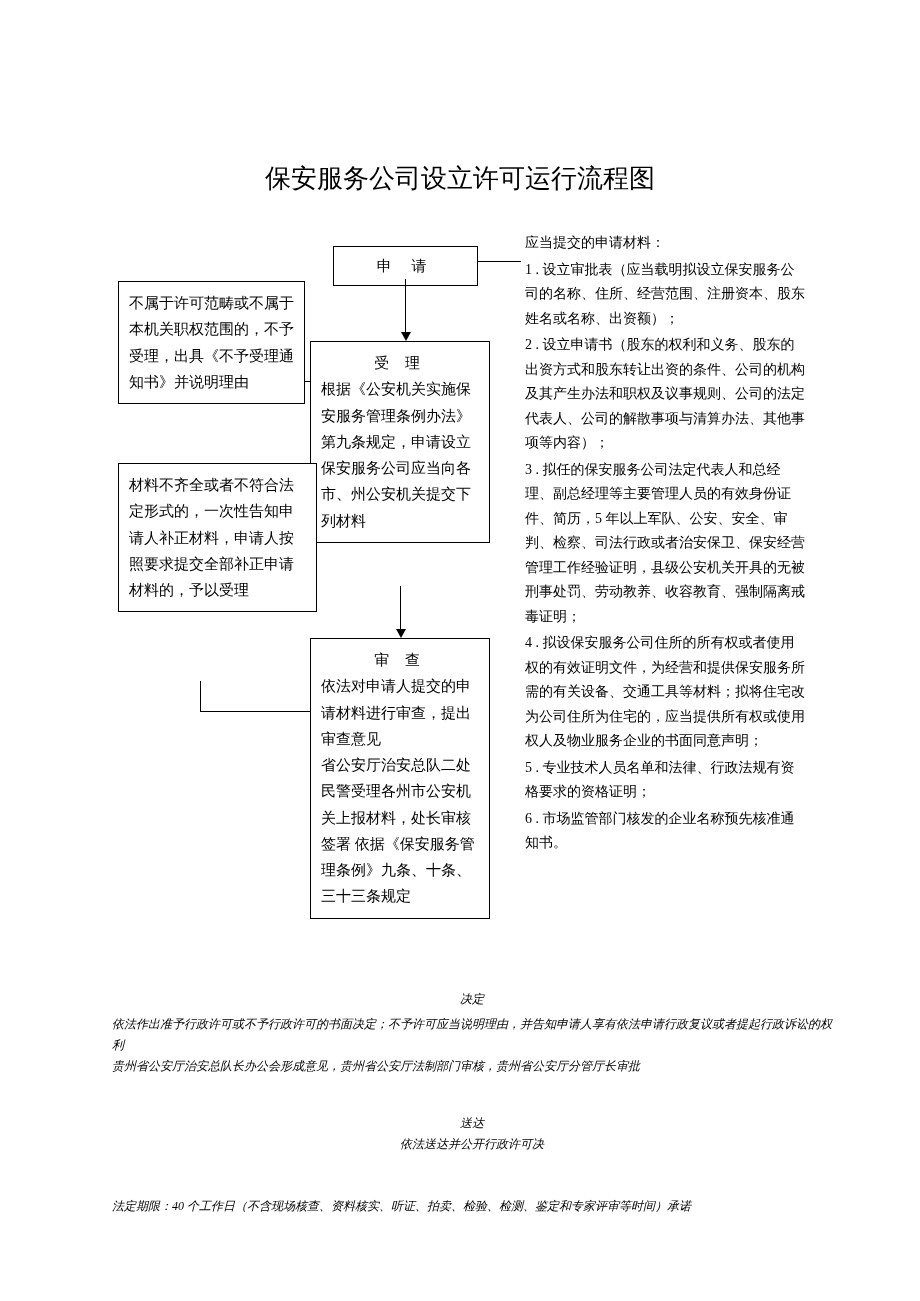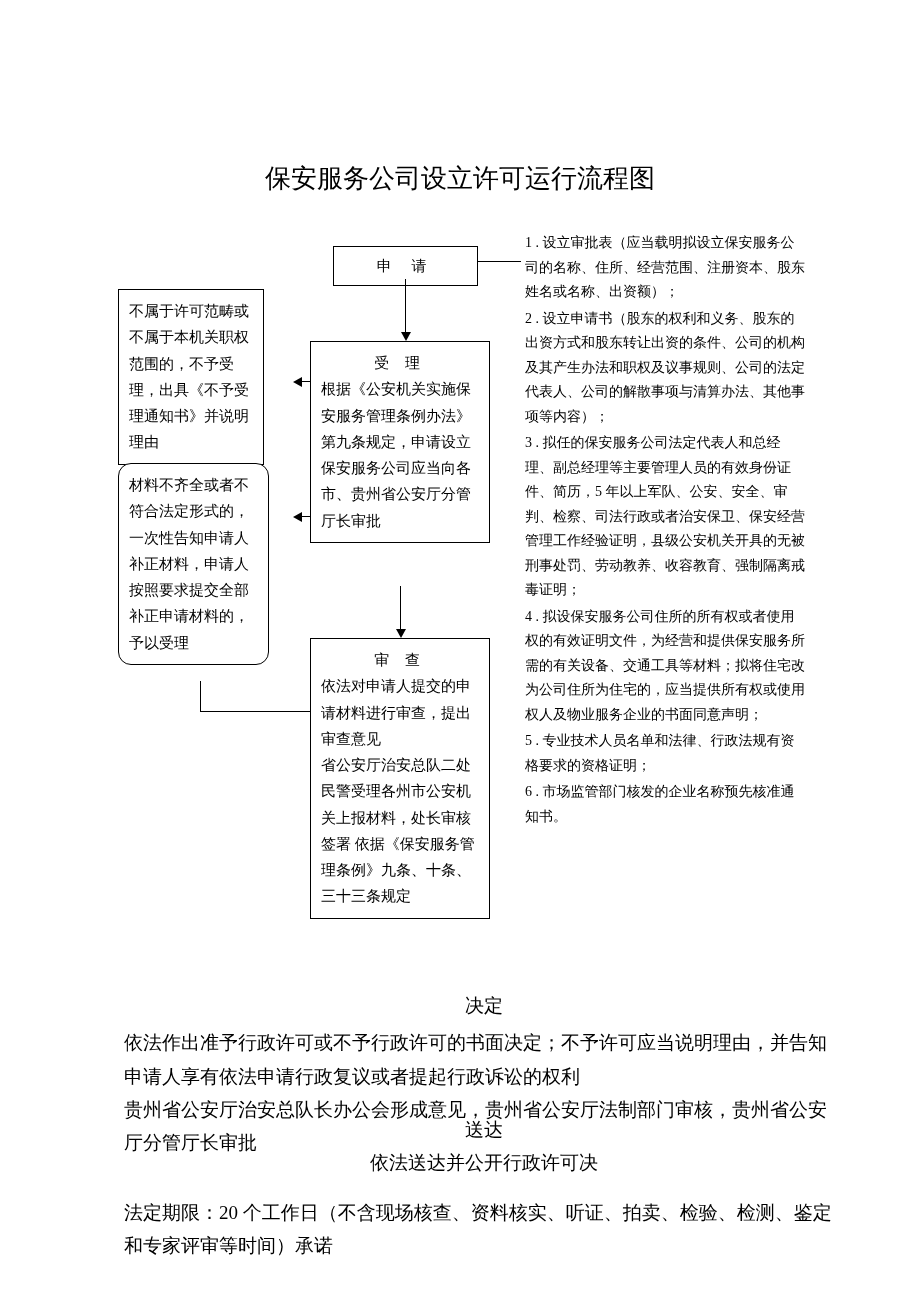--- a/index.html
+++ b/index.html
@@ -34,28 +34,27 @@
     line-height: 1.75;
     text-align: left;
     background: #fff;
   }
   .box-center-title {
     text-align: center;
     letter-spacing: 6px;
   }
   .sidebox1 {
     left: 118px;
-    top: 268px;
-    width: 146px;
+    top: 260px;
+    width: 187px;
   }
   .sidebox2 {
     left: 118px;
     top: 442px;
-    width: 151px;
-    border-radius: 13px;
+    width: 199px;
   }
   .applybox {
     left: 333px;
     top: 225px;
     width: 145px;
     padding: 6px 14px;
     text-align: center;
     font-size: 15px;
     letter-spacing: 8px;
   }
@@ -73,24 +72,25 @@
     position: absolute;
     left: 525px;
     top: 210px;
     width: 280px;
     font-size: 14px;
     line-height: 1.75;
   }
   .materials p { margin: 0 0 2px 0; }
   .bottom-block {
     position: absolute;
-    left: 124px;
+    left: 112px;
     width: 720px;
-    font-size: 19px;
+    font-size: 12px;
     line-height: 1.75;
+    font-style: italic;
   }
   .decide-title { text-align:center; margin-bottom:4px;}
   .decide { top: 968px; }
   .deliver { top: 1092px; text-align:center; }
   .deadline { top: 1175px; }
   
   .arrow-down {
     position: absolute;
     width: 0;
     left: 50%;
@@ -145,21 +145,21 @@
 
   <div class="conn-line" style="left:478px; top:240px; width:43px; height:1px;"></div>
 
   <div class="arrow-down" style="left:405px; top:258px;">
     <div class="shaft" style="height:53px;"></div>
     <div class="head" style="top:53px;"></div>
   </div>
 
   <div class="box acceptbox">
     <div class="box-center-title">受    理</div>
-    <div>根据《公安机关实施保安服务管理条例办法》第九条规定，申请设立保安服务公司应当向各市、贵州省公安厅分管厅长审批</div>
+    <div>根据《公安机关实施保安服务管理条例办法》第九条规定，申请设立保安服务公司应当向各市、州公安机关提交下列材料</div>
   </div>
 
   <div class="arrow-left" style="left:293px; top:360px;">
     <div class="shaft" style="left:9px; width:8px;"></div>
     <div class="head" style="left:0;"></div>
   </div>
 
   <div class="arrow-left" style="left:293px; top:495px;">
     <div class="shaft" style="left:9px; width:8px;"></div>
     <div class="head" style="left:0;"></div>
@@ -181,36 +181,37 @@
   <div class="conn-line" style="left:200px; top:660px; width:1px; height:30px;"></div>
   <div class="conn-line" style="left:200px; top:690px; width:110px; height:1px;"></div>
 
   <div class="box reviewbox">
     <div class="box-center-title">审    查</div>
     <div style="white-space:pre-line;">依法对申请人提交的申请材料进行审查，提出审查意见
 省公安厅治安总队二处民警受理各州市公安机关上报材料，处长审核签署 依据《保安服务管理条例》九条、十条、三十三条规定</div>
   </div>
 
   <div class="materials">
+    <p>应当提交的申请材料：</p>
     <p>1 . 设立审批表（应当载明拟设立保安服务公司的名称、住所、经营范围、注册资本、股东姓名或名称、出资额）；</p>
     <p>2 . 设立申请书（股东的权利和义务、股东的出资方式和股东转让出资的条件、公司的机构及其产生办法和职权及议事规则、公司的法定代表人、公司的解散事项与清算办法、其他事项等内容）；</p>
     <p>3 . 拟任的保安服务公司法定代表人和总经理、副总经理等主要管理人员的有效身份证件、简历，5 年以上军队、公安、安全、审判、检察、司法行政或者治安保卫、保安经营管理工作经验证明，县级公安机关开具的无被刑事处罚、劳动教养、收容教育、强制隔离戒毒证明；</p>
     <p>4 . 拟设保安服务公司住所的所有权或者使用权的有效证明文件，为经营和提供保安服务所需的有关设备、交通工具等材料；拟将住宅改为公司住所为住宅的，应当提供所有权或使用权人及物业服务企业的书面同意声明；</p>
     <p>5 . 专业技术人员名单和法律、行政法规有资格要求的资格证明；</p>
     <p>6 . 市场监管部门核发的企业名称预先核准通知书。</p>
   </div>
 
   <div class="bottom-block decide">
     <div class="decide-title">决定</div>
     <div>依法作出准予行政许可或不予行政许可的书面决定；不予许可应当说明理由，并告知申请人享有依法申请行政复议或者提起行政诉讼的权利</div>
     <div>贵州省公安厅治安总队长办公会形成意见，贵州省公安厅法制部门审核，贵州省公安厅分管厅长审批</div>
   </div>
 
   <div class="bottom-block deliver">
     <div>送达</div>
     <div>依法送达并公开行政许可决</div>
   </div>
 
   <div class="bottom-block deadline">
-    <div>法定期限：20 个工作日（不含现场核查、资料核实、听证、拍卖、检验、检测、鉴定和专家评审等时间）承诺</div>
+    <div>法定期限：40 个工作日（不含现场核查、资料核实、听证、拍卖、检验、检测、鉴定和专家评审等时间）承诺</div>
   </div>
 
 </div>
 
 </body></html>

